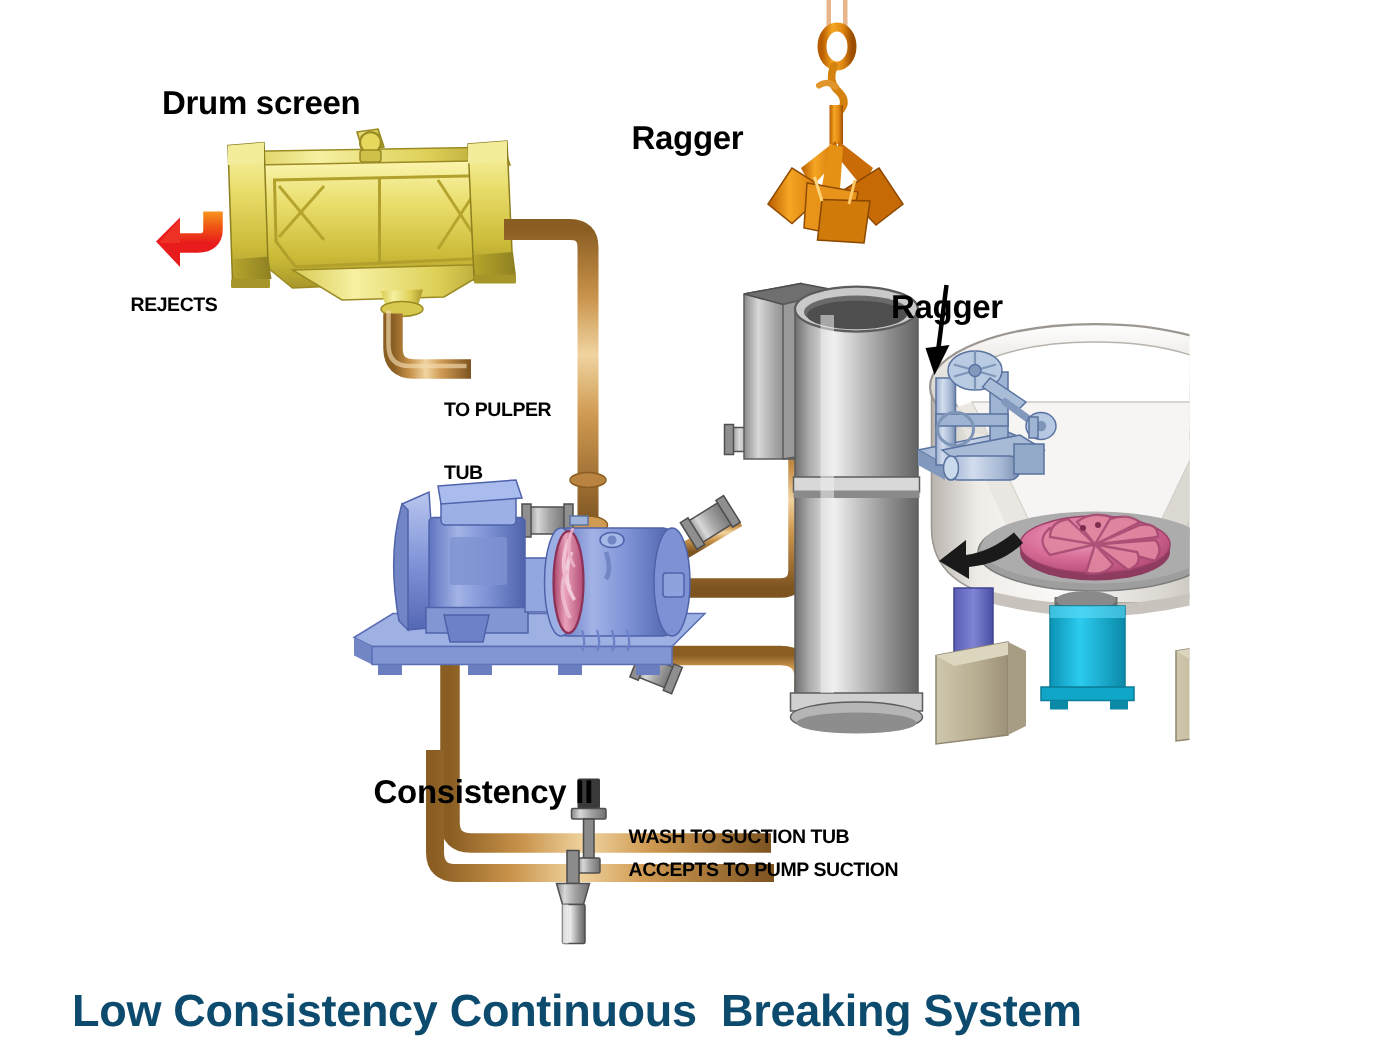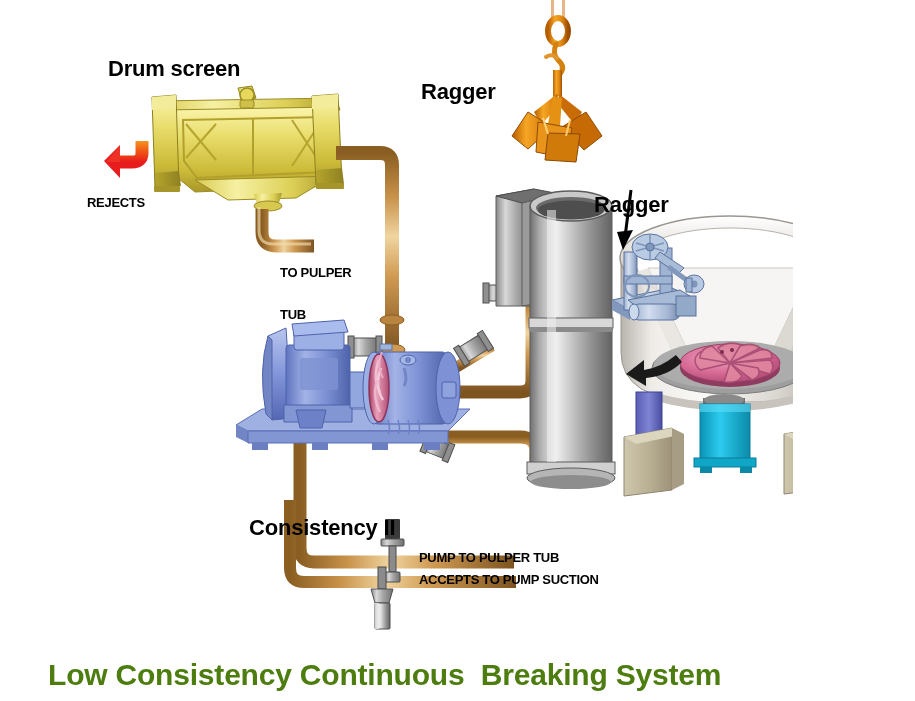--- a/index.html
+++ b/index.html
@@ -24,21 +24,21 @@
     color: #000000;
     font-weight: bold;
     white-space: pre;
     line-height: 1.08;
     letter-spacing: -0.2px;
   }
   .lbl-big   { font-size: 22px; }
   .lbl-small { font-size: 13px; letter-spacing: -0.3px; }
   .title-red {
     position: absolute;
-    color: #4d7c0f;
+    color: #0c4a6e;
     font-weight: bold;
     font-size: 30px;
     white-space: pre;
     letter-spacing: -0.2px;
   }
   .svg-layer {
     position: absolute;
     left: 0; top: 0;
     width: 915px;
     height: 701px;
@@ -522,24 +522,24 @@
 
   <div class="lbl lbl-big" style="left:421px; top:80px;">Ragger</div>
 
   <div class="lbl lbl-big" style="left:594px; top:165px;margin-top:28px;">Ragger</div>
 
 
   <div class="lbl lbl-big" style="left:249px; top:516px;">Consistency II</div>
 
   <div class="lbl lbl-small" style="left:87px; top:196px;">REJECTS</div>
 
-  <div class="lbl lbl-small" style="left:280px; top:238px;">
+  <div class="lbl lbl-small" style="left:296px; top:238px;">
     <div>TO PULPER</div>
     <div>TUB</div>
   </div>
 
-  <div class="lbl lbl-small" style="left:419px; top:551px;">PUMP TO PULPER TUB</div>
+  <div class="lbl lbl-small" style="left:419px; top:551px;">WASH TO SUCTION TUB</div>
 
   <div class="lbl lbl-small" style="left:419px; top:573px;">ACCEPTS TO PUMP SUCTION</div>
 
   <div class="title-red" style="left:48px; top:658px;">Low Consistency Continuous  Breaking System</div>
 
 </div>
 
 </body></html>

